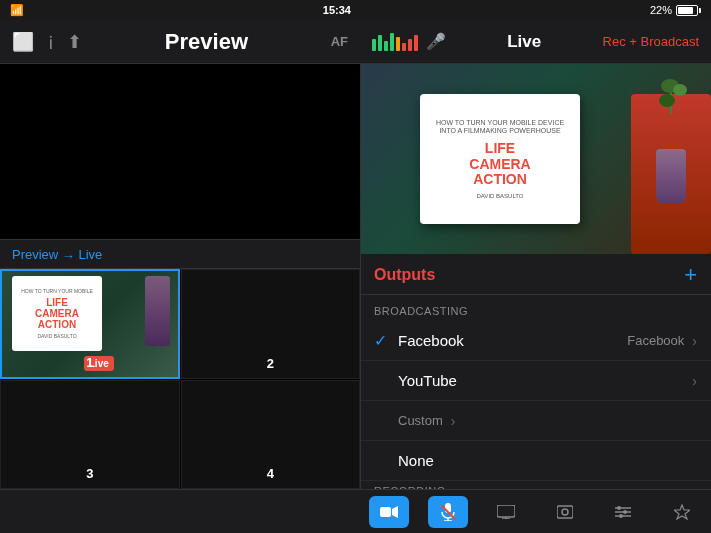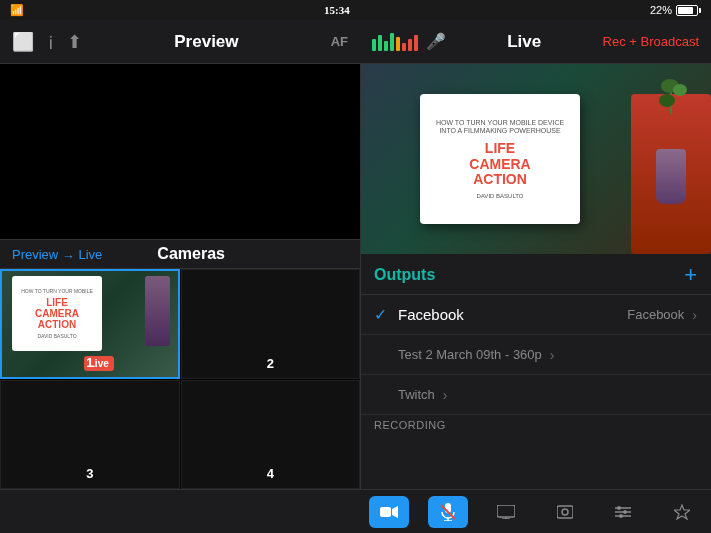--- a/index.html
+++ b/index.html
@@ -21,21 +21,21 @@
       background: #1a1a1a;
       display: flex;
       align-items: center;
       justify-content: space-between;
       padding: 0 10px;
       font-size: 11px;
       color: #fff;
       z-index: 10;
     }
     .status-left { display: flex; align-items: center; gap: 6px; }
-    .status-center { font-weight: 600; font-family: Liberation Serif, serif; }
+    .status-center { font-weight: 600; }
     .status-right { display: flex; align-items: center; gap: 4px; font-size: 11px; }
     .battery-icon {
       display: inline-flex; align-items: center; gap: 1px;
     }
     .battery-body {
       width: 22px; height: 11px; border: 1px solid #fff; border-radius: 2px; position: relative; padding: 1px;
     }
     .battery-fill {
       background: #fff; height: 100%; width: 83%; border-radius: 1px;
     }
@@ -56,21 +56,21 @@
     }
     .toolbar-left {
       width: 360px;
       display: flex;
       align-items: center;
       justify-content: space-between;
       padding: 0 12px;
     }
     .toolbar-icons { display: flex; align-items: center; gap: 14px; }
     .toolbar-title {
-      font-size: 17px;
+      font-size: 22px;
       font-weight: 600;
       color: #fff;
       flex: 1;
       text-align: center;
     }
     .af-btn {
       font-size: 13px;
       color: #888;
       font-weight: 600;
     }
@@ -282,21 +282,21 @@
     #outputs-header {
       display: flex;
       align-items: center;
       justify-content: space-between;
       padding: 10px 14px 8px;
       border-bottom: 1px solid #333;
     }
     .outputs-title {
       font-size: 16px;
       font-weight: 600;
-      color: #14b8a6;
+      color: #ef4444;
     }
     .add-btn {
       color: #2196F3;
       font-size: 22px;
       line-height: 1;
       font-weight: 300;
     }
     .section-label {
       font-size: 11px;
       color: #888;
@@ -429,21 +429,20 @@
   </div>
 </div>
 
 <div id="left-panel">
   <div id="preview-area">
     
   </div>
 
   <div id="cameras-bar">
     <div class="preview-live-text">Preview → Live</div>
-    <div class="cameras-label">Cameras</div>
     <div class="cameras-right"></div>
   </div>
 
   <div id="camera-grid">
 
     <div class="camera-cell active">
       <div class="camera-thumb-book">
         <div style="position:absolute;top:0;left:0;right:0;bottom:0;background:linear-gradient(135deg,#2a4a3a,#1a3a2a,#3a5a4a);">
           <div style="position:absolute;top:5px;left:10px;width:90px;height:75px;background:#fff;border-radius:3px;display:flex;flex-direction:column;align-items:center;justify-content:center;padding:4px;">
             <div style="font-size:5px;color:#666;text-align:center;margin-bottom:3px;">HOW TO TURN YOUR MOBILE</div>
@@ -501,40 +500,45 @@
       </div>
     </div>
   </div>
 
   <div id="outputs-panel">
     <div id="outputs-header">
       <div class="outputs-title">Outputs</div>
       <div class="add-btn">+</div>
     </div>
 
+    <div class="section-label">BROADCASTING</div>
 
     <div class="output-row">
       <span class="check-mark">✓</span>
       <span class="output-name">Facebook</span>
       <span class="output-detail">Facebook</span>
       <span class="chevron">›</span>
     </div>
 
     <div class="output-row">
       <span class="check-mark" style="visibility:hidden;">✓</span>
-      <span class="output-detail">Test 2 March 09th - 360p</span>
+      <span class="output-name">YouTube</span>
       <span class="chevron">›</span>
     </div>
 
     <div class="output-row">
       <span class="check-mark" style="visibility:hidden;">✓</span>
-      <span class="output-detail">Twitch</span>
+      <span class="output-detail">Custom</span>
       <span class="chevron">›</span>
     </div>
 
+    <div class="output-row">
+      <span class="check-mark" style="visibility:hidden;">✓</span>
+      <span class="output-name">None</span>
+    </div>
 
     <div class="section-label section-recording">RECORDING</div>
 
   </div>
 </div>
 
 <div id="bottom-toolbar">
   <div class="bottom-icon-btn active">
     <svg width="18" height="14" viewBox="0 0 18 14" fill="white">
         <rect x="0" y="2" width="11" height="10" rx="2"></rect>

